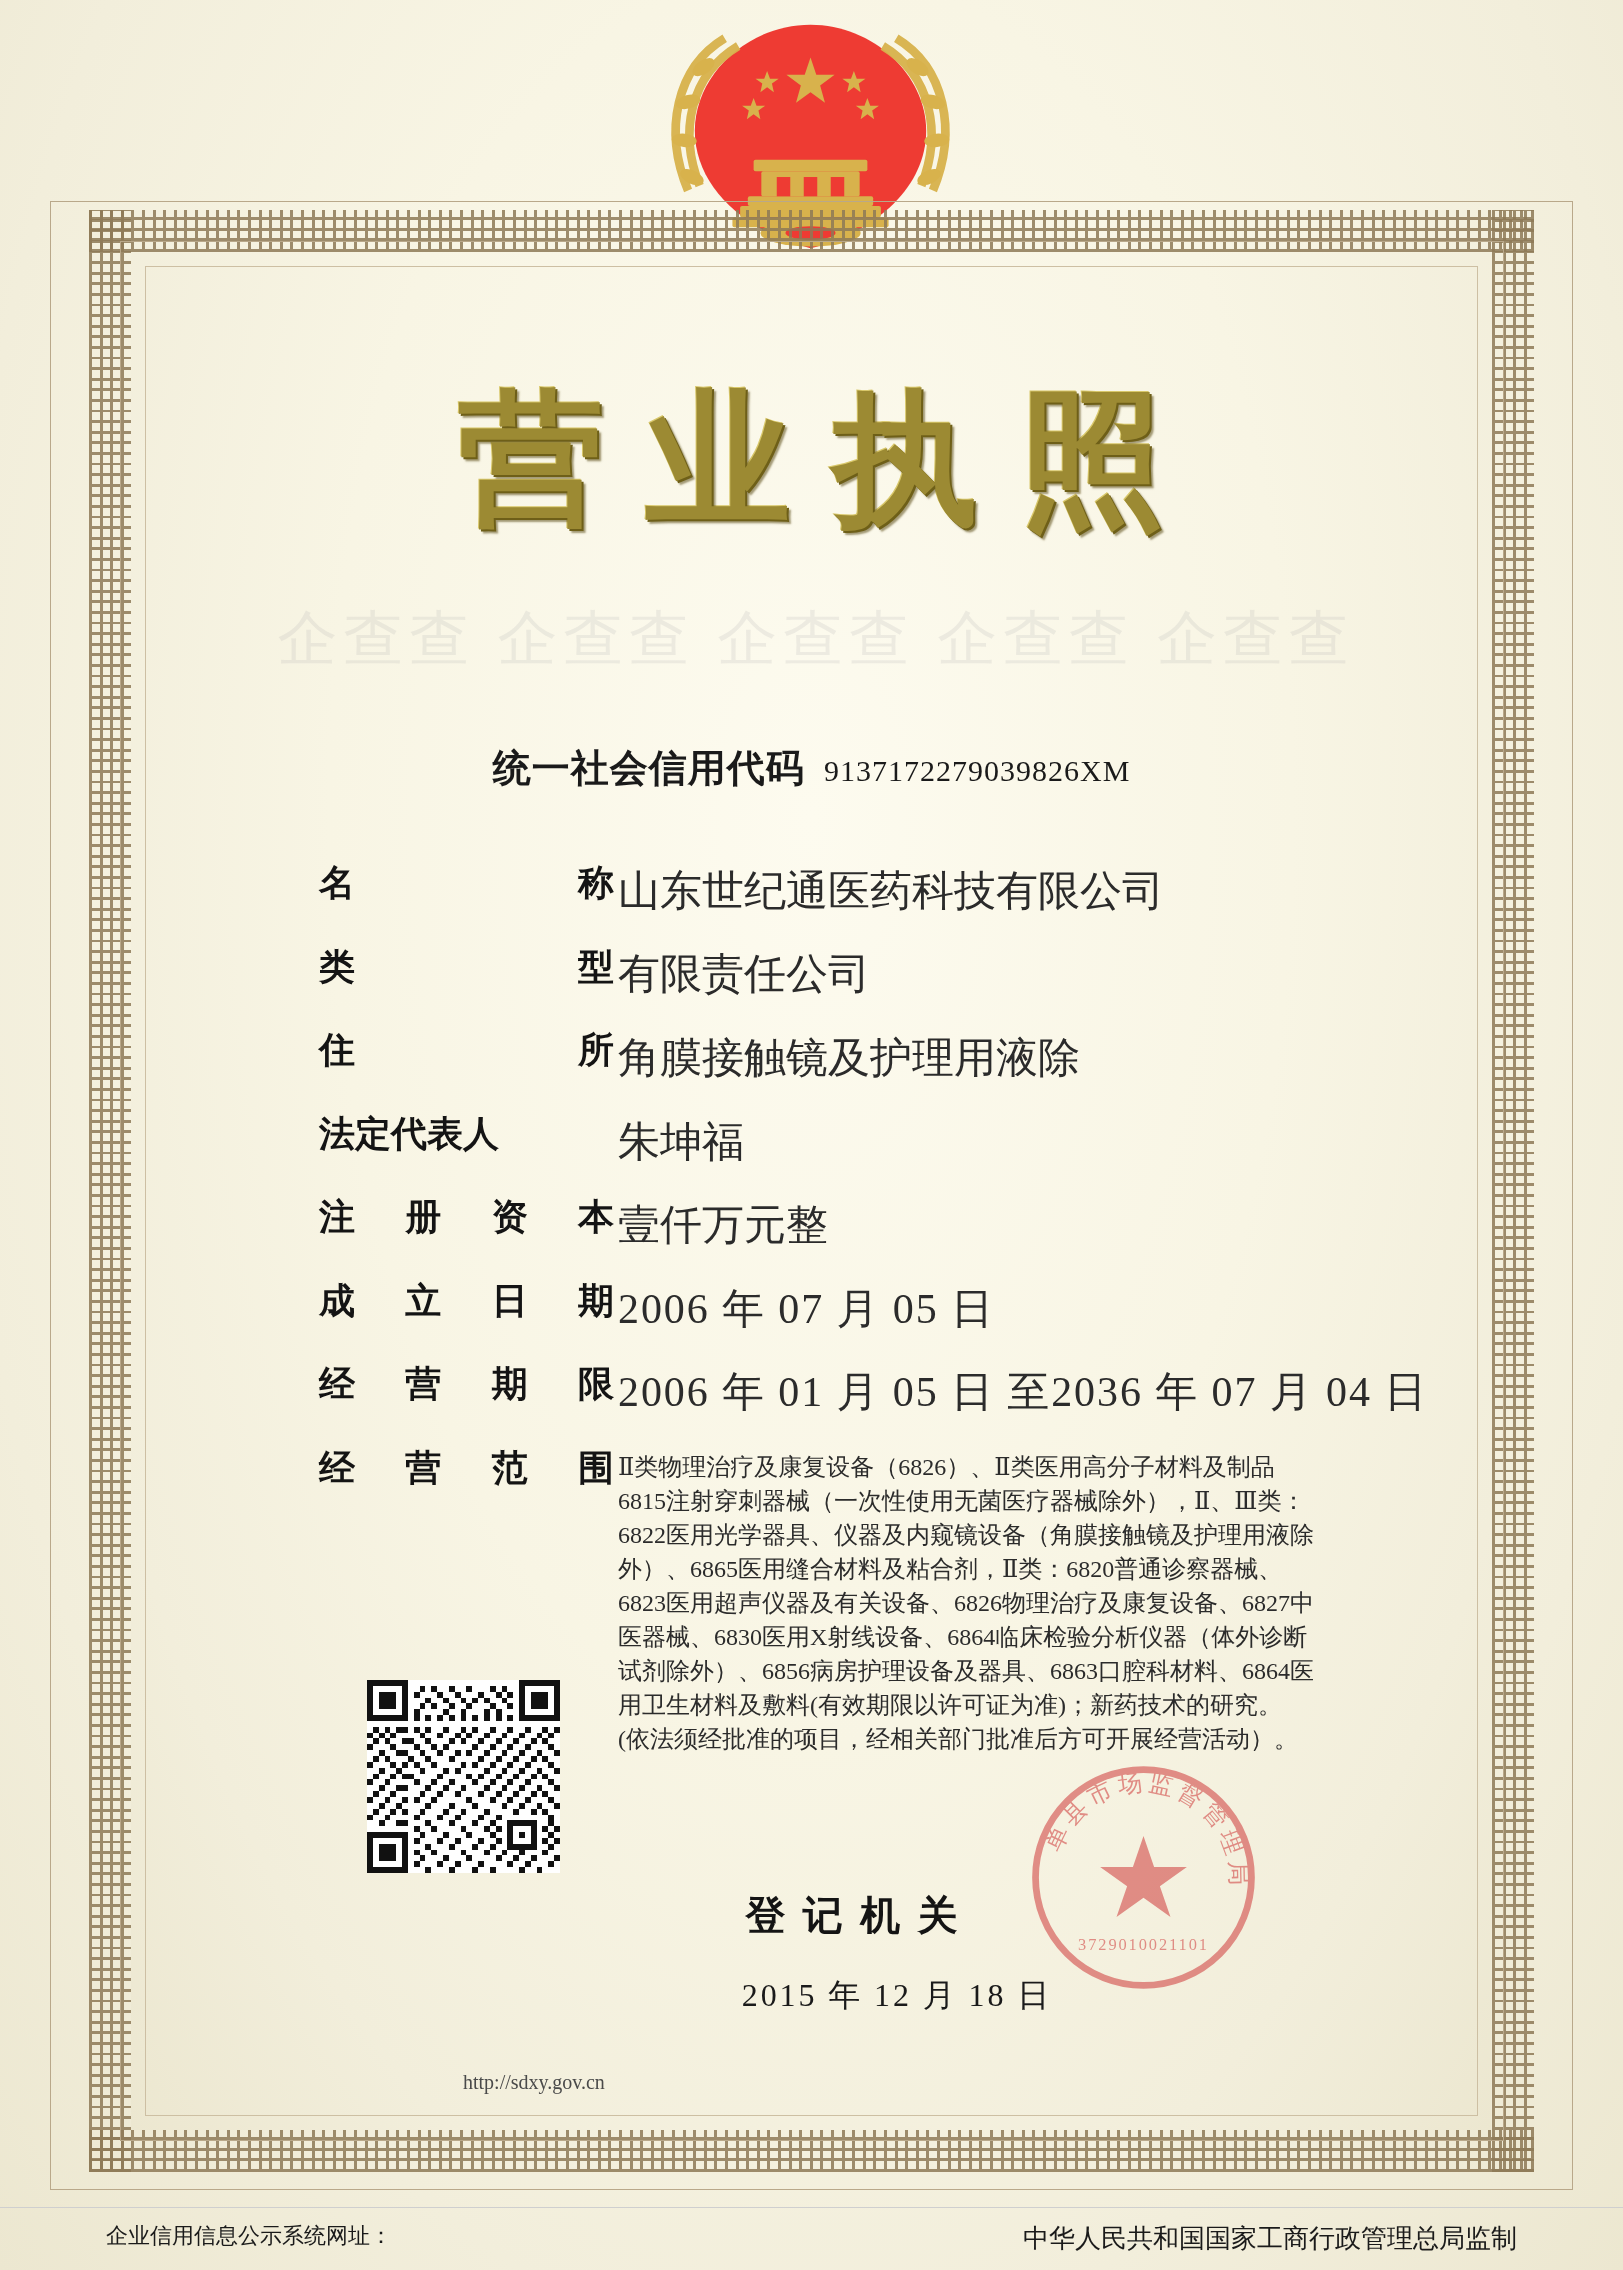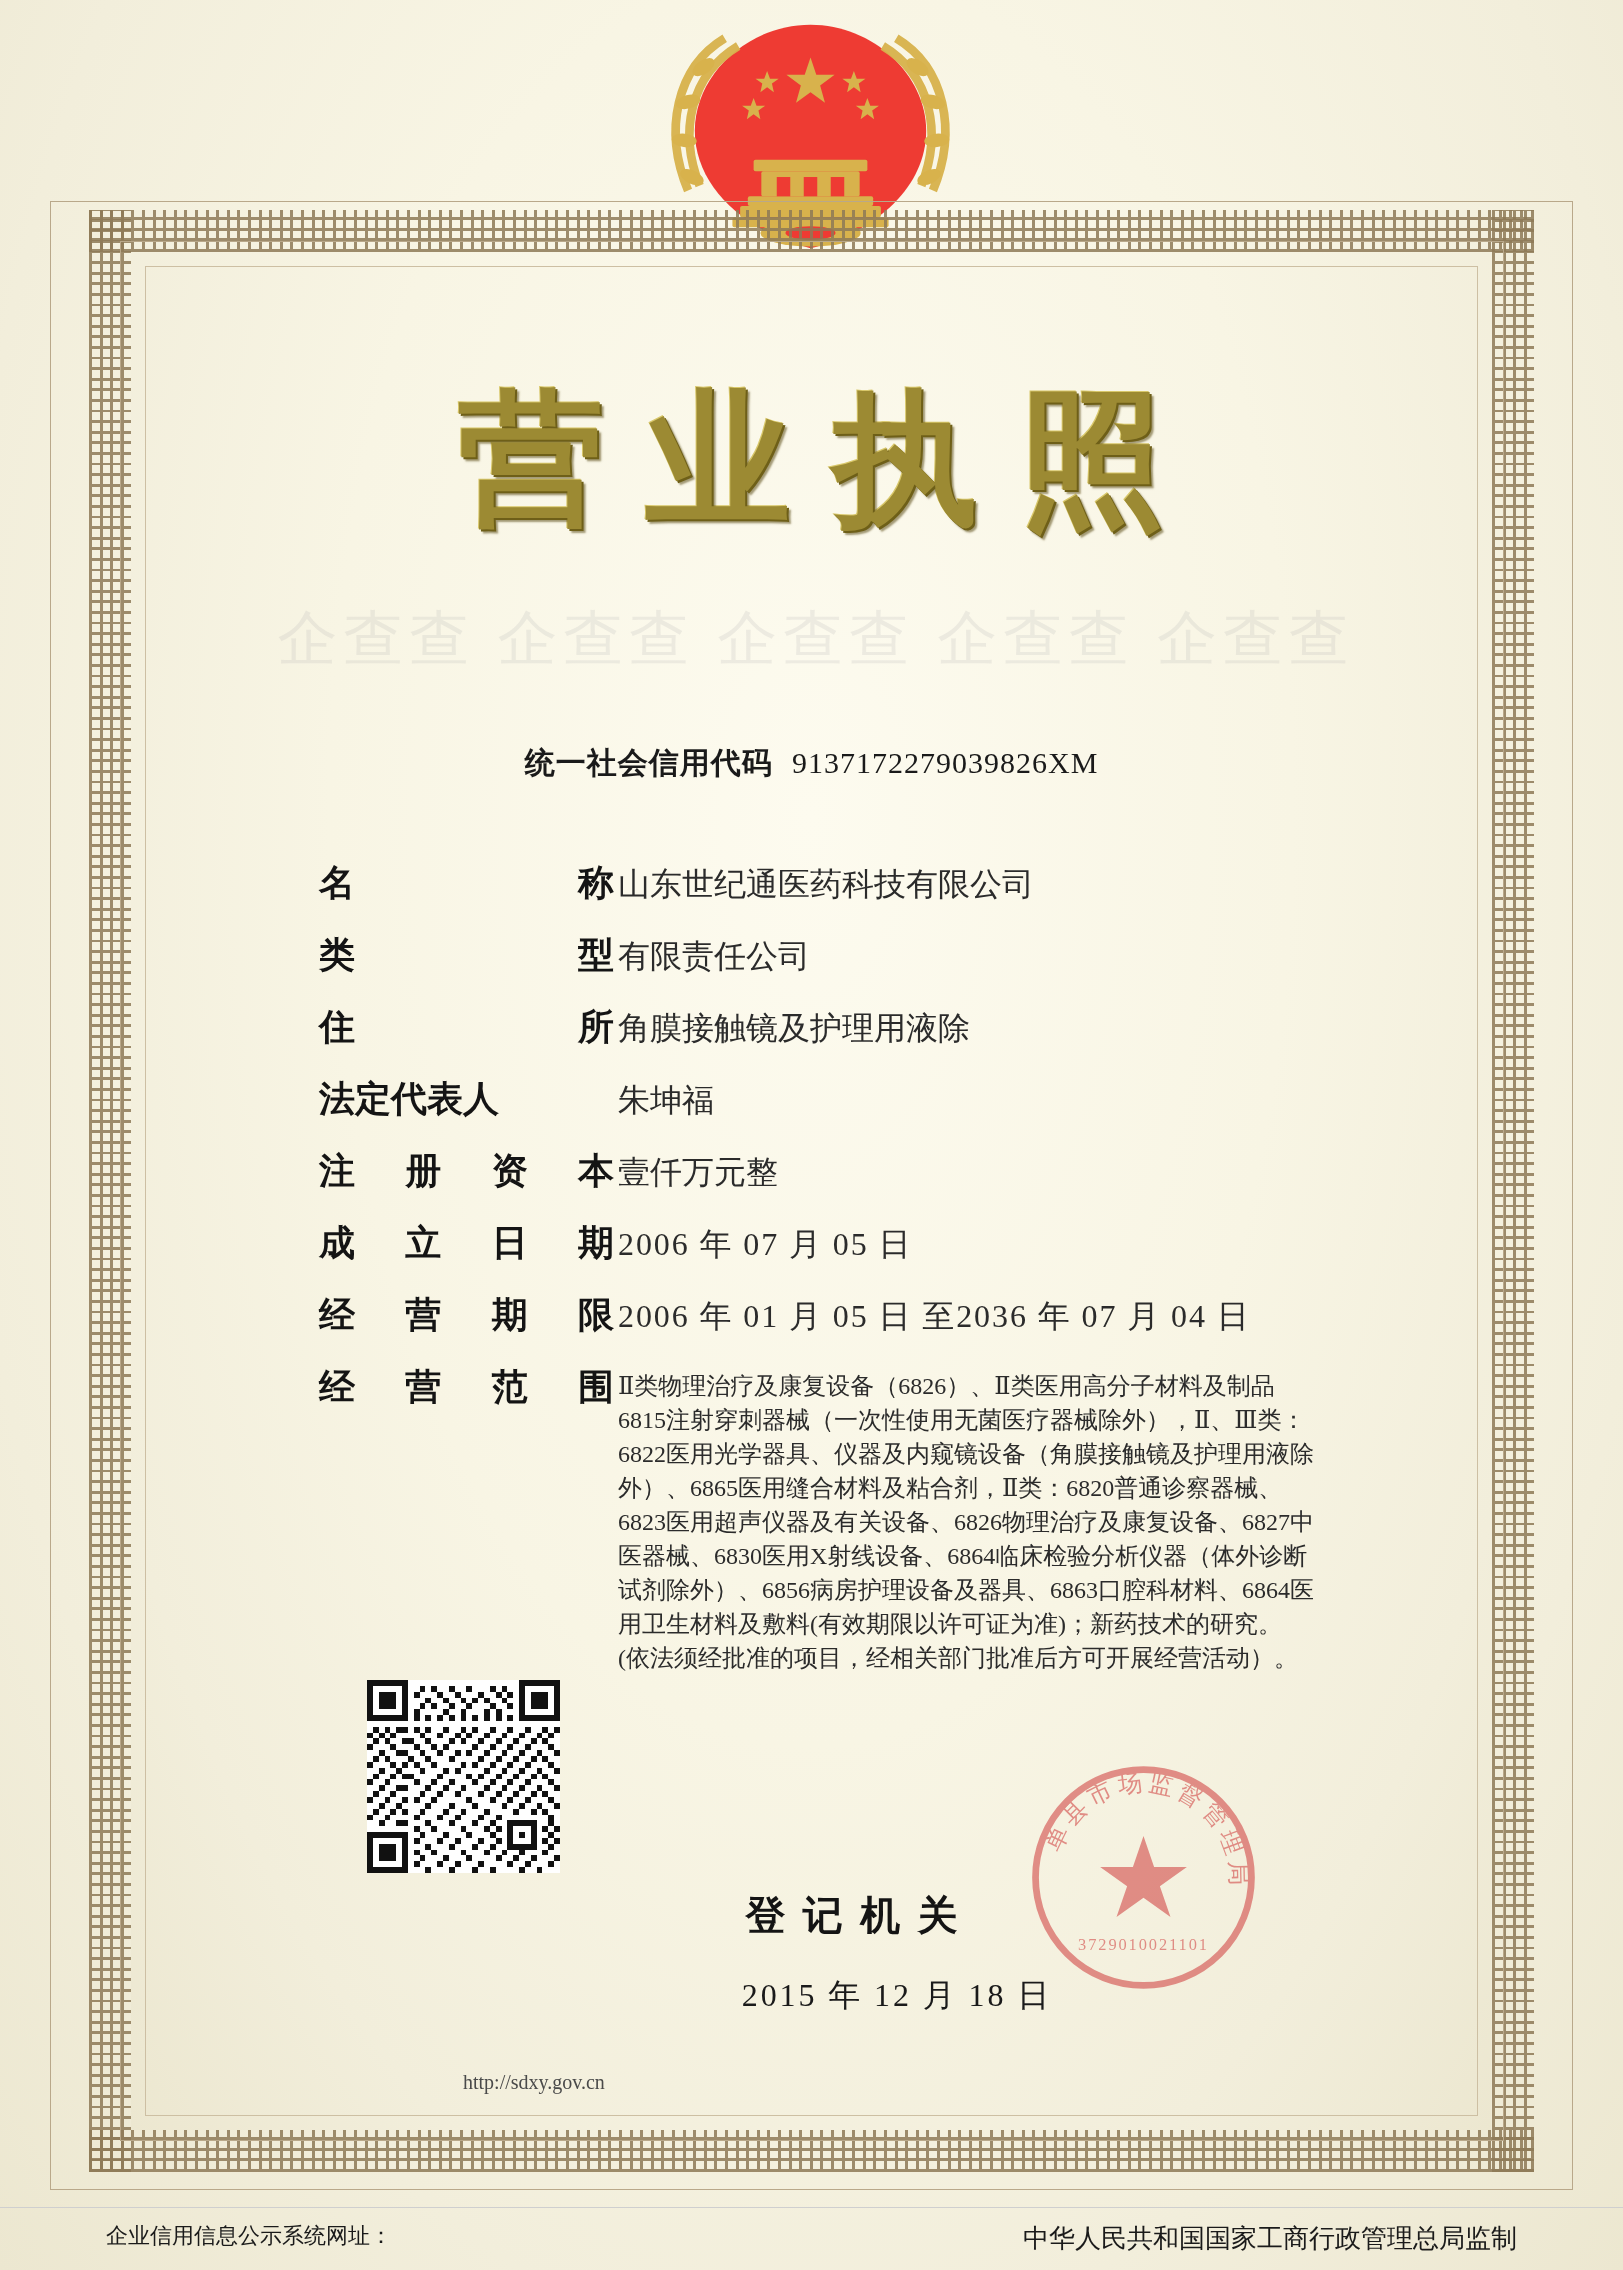--- a/index.html
+++ b/index.html
@@ -128,21 +128,21 @@
   
   .code-row {
     position: absolute;
     left: 0;
     top: 743px;
     width: 1623px;
     text-align: center;
     white-space: nowrap;
   }
   .code-label {
-    font-size: 30px;
+    font-size: 38px;
     font-weight: bold;
     color: #1a1a1a;
     letter-spacing: 1px;
   }
   .code-value {
     font-size: 30px;
     color: #1a1a1a;
     margin-left: 15.4px;
     letter-spacing: 1px;
     font-family: "Liberation Serif", serif;
@@ -170,21 +170,21 @@
     justify-content: space-between;
     box-sizing: border-box;
     padding-right: 3.9px;
   }
   .row-label.wide {
     letter-spacing: 0;
     justify-content: flex-start;
   }
   .row-label span.ch { display: inline-block; }
   .row-value {
-    font-size: 32px;
+    font-size: 42px;
     color: #2b2b2b;
     line-height: 1.35;
     padding-top: 3.9px;
   }
 
   .row.date .row-value,
   .row.term .row-value {
     letter-spacing: 1.9px;
     font-family: "Liberation Serif", serif;
   }

